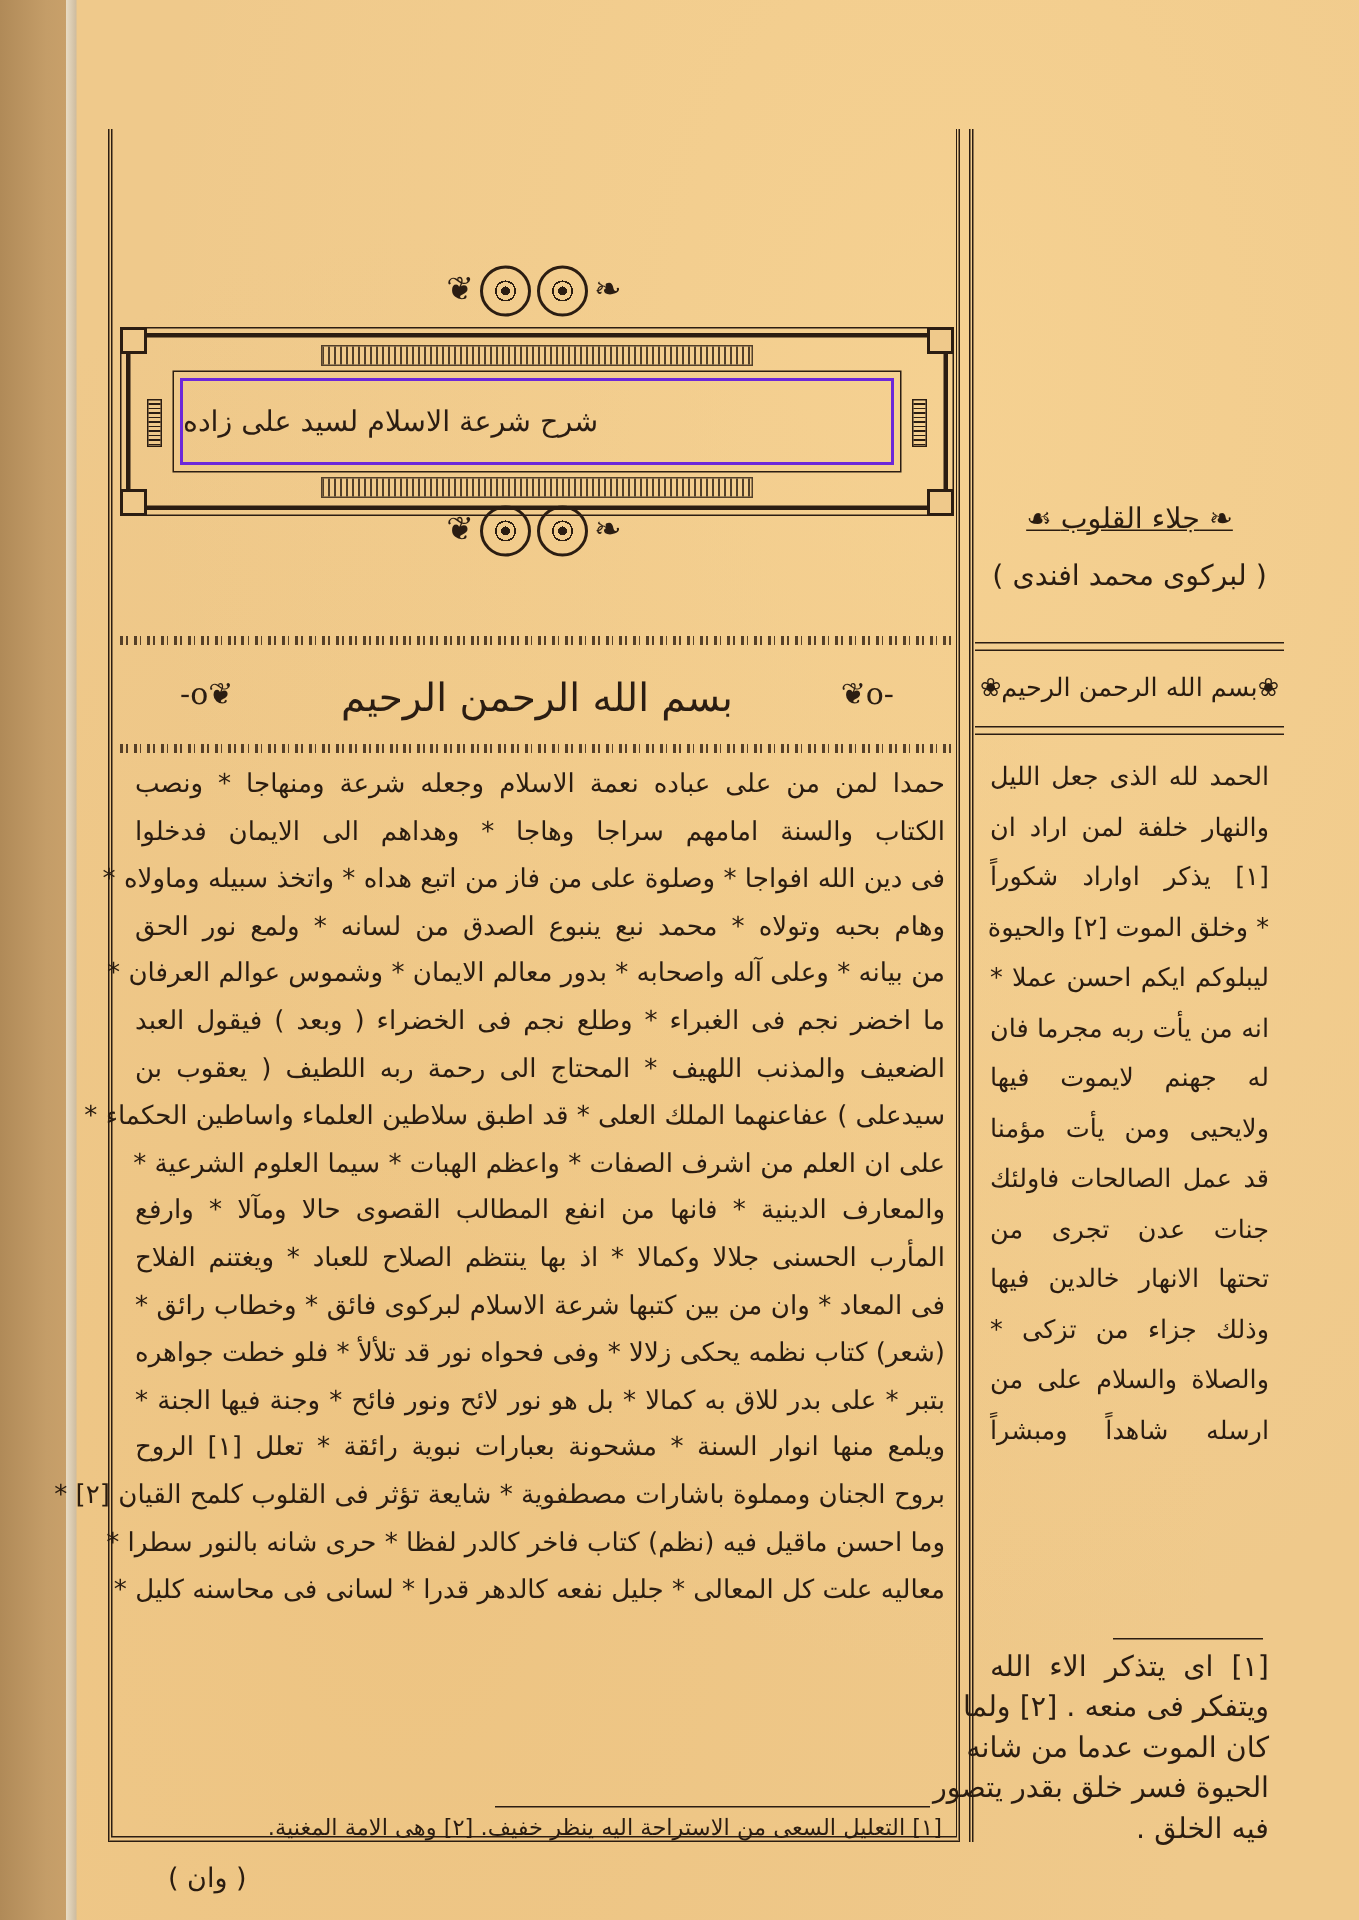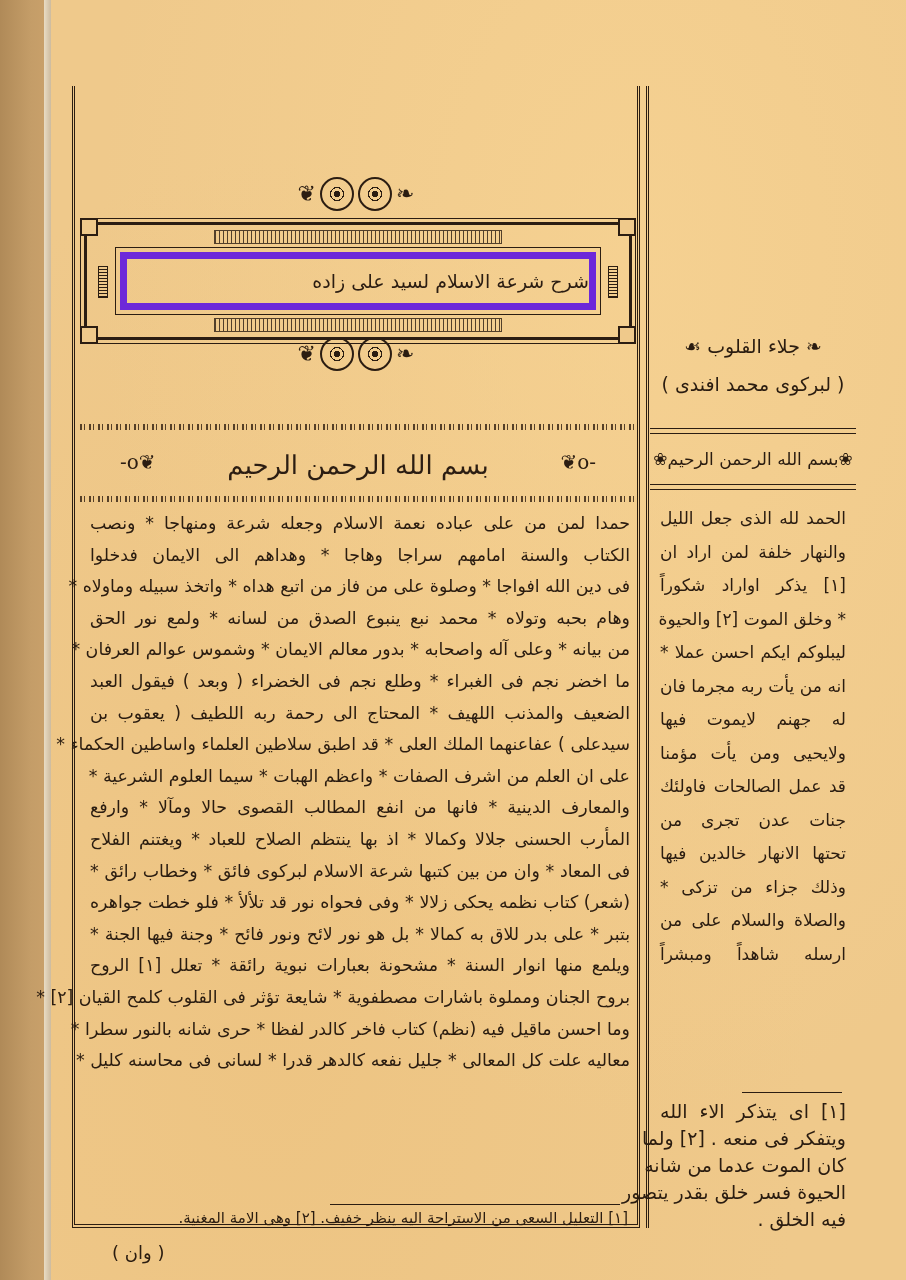--- a/index.html
+++ b/index.html
@@ -40,23 +40,23 @@
     position:absolute; left:84px; top:222px; width:548px; height:118px;
     box-sizing:border-box;
   }
   .cart-outer {
     position:absolute; inset:0;
     border:3px solid #2b1d12;
     outline:1px solid #2b1d12; outline-offset:3px;
   }
   .cart-inner {
     position:absolute; left:36px; top:30px; right:36px; bottom:30px;
-    border:7px solid #6d28d9;
+    border:2px solid #6d28d9;
     outline:1px solid #2b1d12; outline-offset:4px;
-    display:flex; align-items:center; justify-content:flex-end;
+    display:flex; align-items:center; justify-content:flex-start;
   }
   .cart-band {
     position:absolute; left:130px; right:130px; height:12px;
     border:1px solid #2b1d12;
     background:repeating-linear-gradient(90deg,#2b1d12 0 1px, transparent 1px 4px);
     opacity:0.8;
   }
   .cart-band.top { top:8px; }
   .cart-band.bot { bottom:8px; }
   .cart-corner {
@@ -122,21 +122,21 @@
   }
   
   .right-frame-line {
     position:absolute; left:646px; top:86px; width:3px; height:1142px;
     border-left:1px solid #2b1d12; border-right:1px solid #2b1d12; box-sizing:border-box;
   }
   .right-head {
     position:absolute; left:650px; top:328px; width:206px; direction:rtl; text-align:center;
     font-family:"DejaVu Sans", sans-serif;
   }
-  .right-title { font-size:19px; line-height:36px; }
+  .right-title { font-size:19px; line-height:36px;text-decoration:underline; }
   .right-author { font-size:19px; line-height:40px; }
   .right-rule {
     position:absolute; left:650px; width:206px; height:4px;
     border-top:1px solid #2b1d12; border-bottom:1px solid #2b1d12;
   }
   .right-basmala {
     position:absolute; left:650px; top:434px; width:206px; height:50px;
     direction:rtl; text-align:center; line-height:50px;
     font-family:"DejaVu Sans", sans-serif; font-size:17px;
   }

